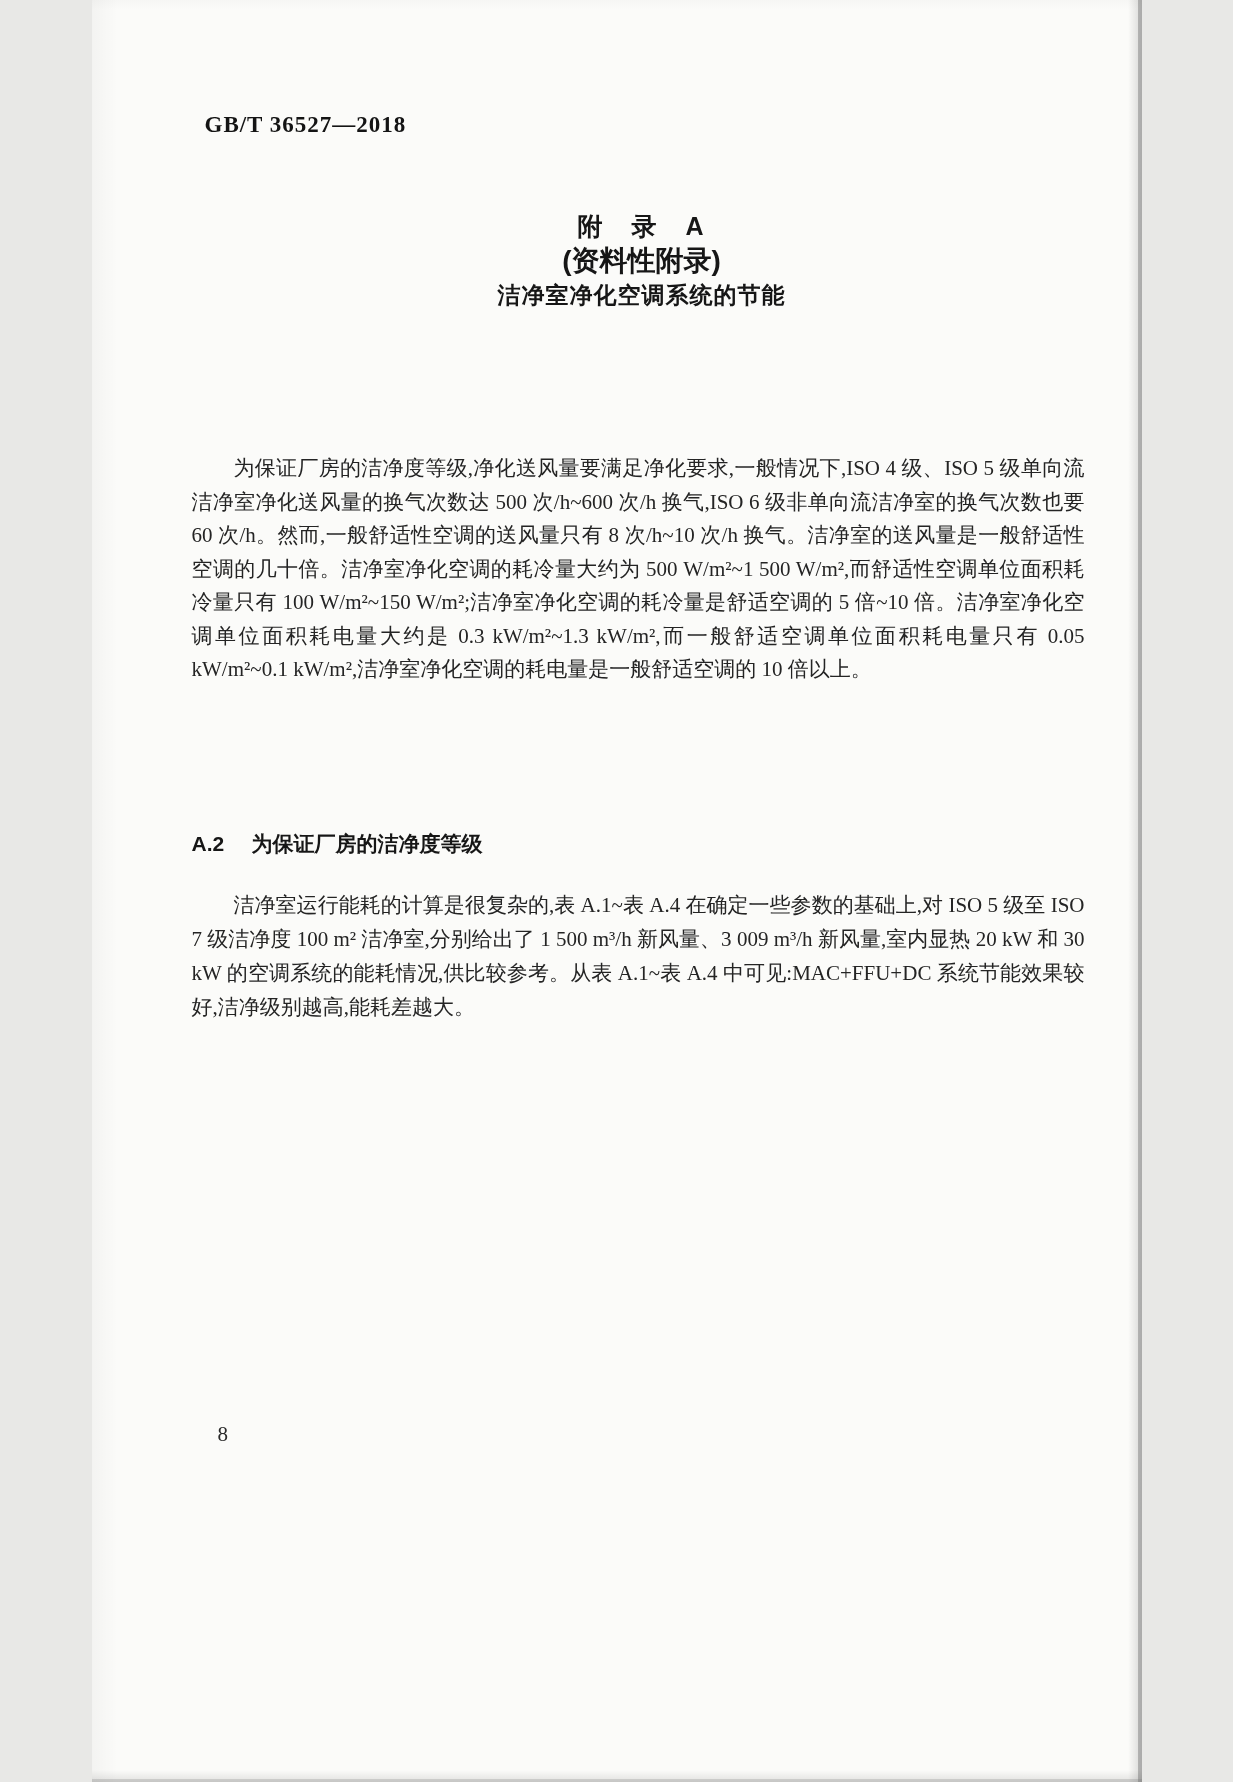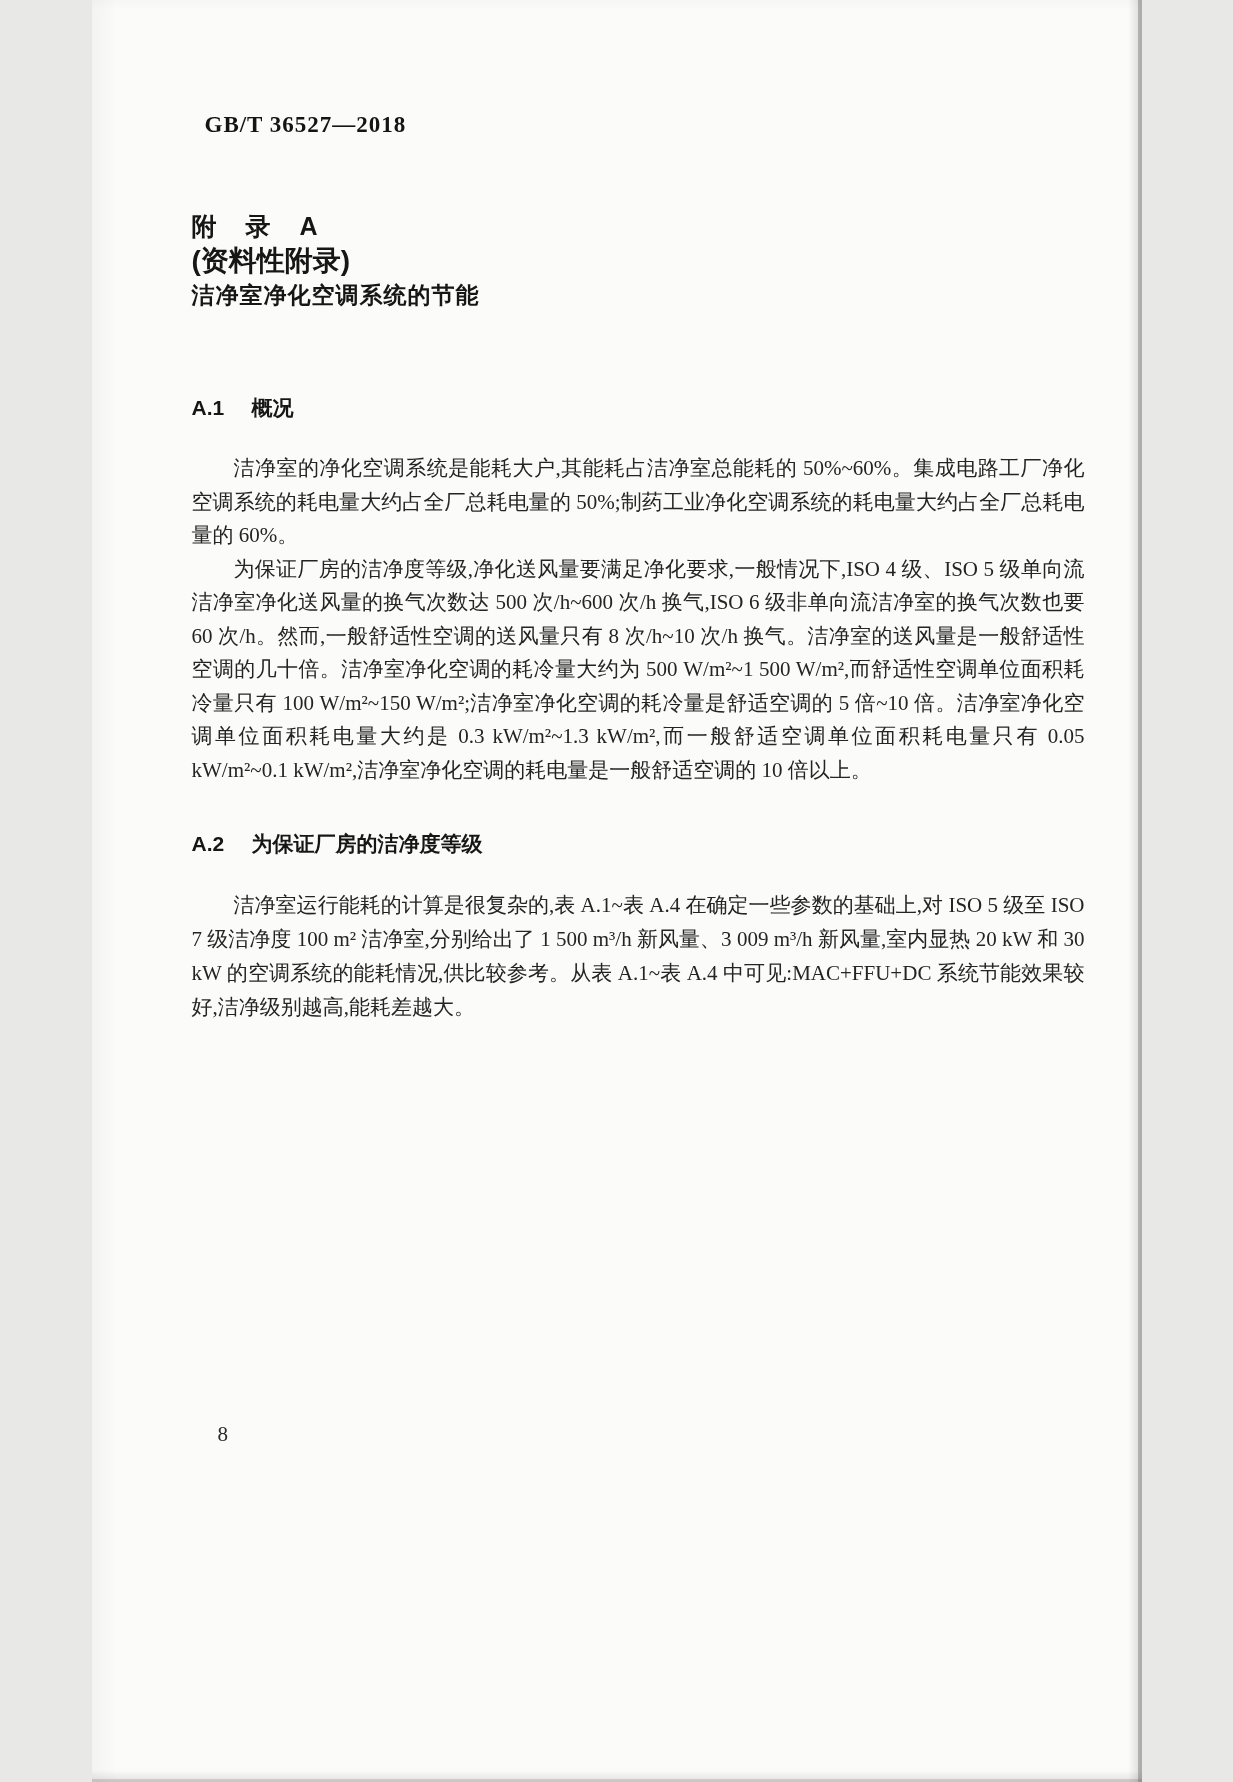--- a/index.html
+++ b/index.html
@@ -29,20 +29,21 @@
     font-size: 23px;
     font-weight: 700;
     letter-spacing: 1px;
     color: #141414;
   }
   .title-block {
     position: absolute;
     left: 100px;
     top: 208px;
     width: 900px;
+    text-align: center;
     font-family: "Liberation Sans", "DejaVu Sans", sans-serif;
     font-weight: 700;
     color: #161616;
   }
   .title-line-1 { font-size: 25px; line-height: 36px; letter-spacing: 2px; }
   .title-line-2 { font-size: 28px; line-height: 34px; }
   .title-line-3 { font-size: 23px; line-height: 34px; letter-spacing: 1px; }
   .section-heading {
     position: absolute;
     left: 100px;
@@ -94,26 +95,22 @@
 <div class="page">
 
   <div class="doc-number">GB/T 36527—2018</div>
 
   <div class="title-block">
     <div class="title-line-1">附　录　A</div>
     <div class="title-line-2">(资料性附录)</div>
     <div class="title-line-3">洁净室净化空调系统的节能</div>
   </div>
 
-  <div class="section-heading" style="top:394px;">
-    <span class="sec-num">A.1</span><span>概况</span>
-  </div>
 
   <div class="body-block" id="body-a1" style="top:452px;">
-    <p>洁净室的净化空调系统是能耗大户,其能耗占洁净室总能耗的 50%~60%。集成电路工厂净化空调系统的耗电量大约占全厂总耗电量的 50%;制药工业净化空调系统的耗电量大约占全厂总耗电量的 60%。</p>
     <p>为保证厂房的洁净度等级,净化送风量要满足净化要求,一般情况下,ISO 4 级、ISO 5 级单向流洁净室净化送风量的换气次数达 500 次/h~600 次/h 换气,ISO 6 级非单向流洁净室的换气次数也要 60 次/h。然而,一般舒适性空调的送风量只有 8 次/h~10 次/h 换气。洁净室的送风量是一般舒适性空调的几十倍。洁净室净化空调的耗冷量大约为 500 W/m²~1 500 W/m²,而舒适性空调单位面积耗冷量只有 100 W/m²~150 W/m²;洁净室净化空调的耗冷量是舒适空调的 5 倍~10 倍。洁净室净化空调单位面积耗电量大约是 0.3 kW/m²~1.3 kW/m²,而一般舒适空调单位面积耗电量只有 0.05 kW/m²~0.1 kW/m²,洁净室净化空调的耗电量是一般舒适空调的 10 倍以上。</p>
   </div>
 
   <div class="section-heading" style="top:830px;">
     <span class="sec-num">A.2</span><span>为保证厂房的洁净度等级</span>
   </div>
 
   <div class="body-block" id="body-a2" style="top:888px;">
     <p>洁净室运行能耗的计算是很复杂的,表 A.1~表 A.4 在确定一些参数的基础上,对 ISO 5 级至 ISO 7 级洁净度 100 m² 洁净室,分别给出了 1 500 m³/h 新风量、3 009 m³/h 新风量,室内显热 20 kW 和 30 kW 的空调系统的能耗情况,供比较参考。从表 A.1~表 A.4 中可见:MAC+FFU+DC 系统节能效果较好,洁净级别越高,能耗差越大。</p>
   </div>

